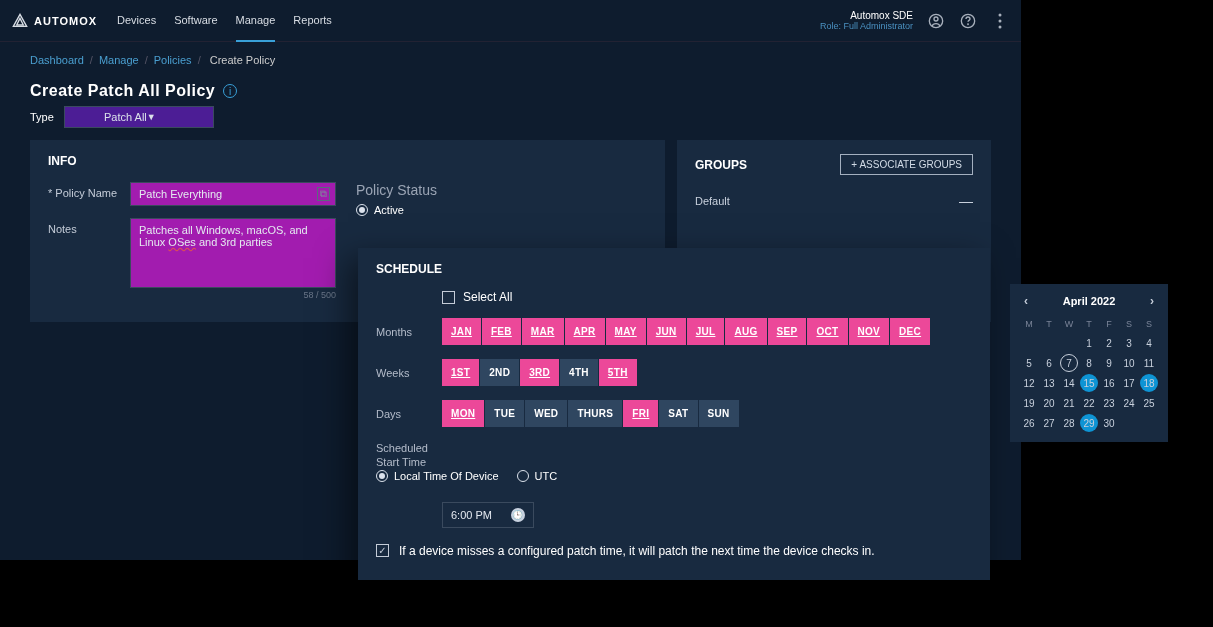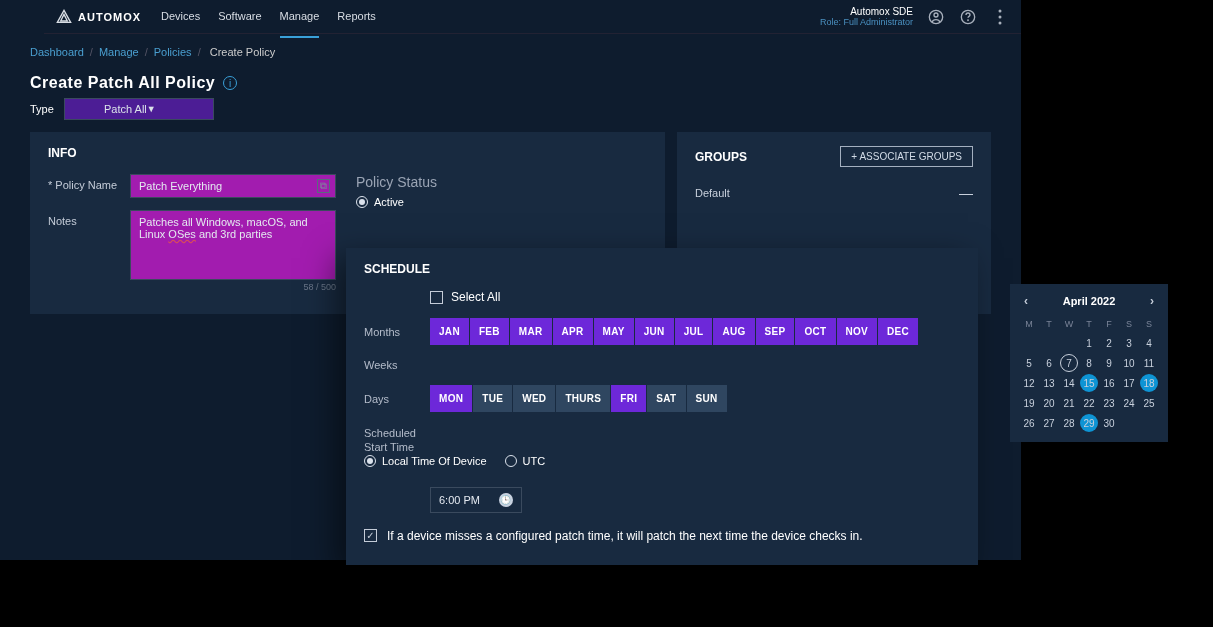--- a/index.html
+++ b/index.html
@@ -1,17 +1,17 @@
 <!DOCTYPE html>
 <html><head>
 <meta charset="utf-8">
 <style>
 * { box-sizing: border-box; margin: 0; padding: 0; font-family: -apple-system, sans-serif; }
 body { background: #000; color: #fff; font-size: 12px; width: 1213px; height: 627px; overflow: hidden; position: relative; }
-.topbar { display: flex; align-items: center; justify-content: space-between; background: #0e1c2e; padding: 0 12px; height: 34px; border-bottom: 1px solid #223; margin-left: 44px; }
+.topbar { display: flex; align-items: center; justify-content: space-between; background: #0e1c2e; padding: 0 12px; height: 42px; border-bottom: 1px solid #223; }
 .nav-left { display: flex; align-items: center; gap: 20px; }
 .logo { display: flex; align-items: center; gap: 6px; font-weight: 600; letter-spacing: 1px; font-size: 11px; }
 .logo svg { width: 16px; height: 16px; }
 .nav-tabs { display: flex; gap: 18px; }
 .nav-tab { cursor: pointer; color: #d8dde4; font-size: 11px; padding: 14px 0; }
 .nav-tab.active { border-bottom: 2px solid #39a0d8; }
 .nav-right { display: flex; align-items: center; gap: 14px; }
 .account { text-align: right; font-size: 10px; }
 .account .role { color: #4a90c0; font-size: 9px; }
 .icon-btn { width: 18px; height: 18px; display:flex; align-items:center; justify-content:center; cursor:pointer; color:#a8b0bc; }
@@ -37,29 +37,29 @@
 .input-icon { position:absolute; right:6px; top:5px; color:#7e8a9c; font-size:10px; border:1px solid #5a6a7e; padding:0 2px; }
 .textarea { height:70px; resize:none; }
 .charcount { text-align:right; font-size:9px; color:#6a7688; margin-top:2px; }
 .status-col { margin-left:20px; font-size:11px; }
 .status-label { color:#9aa4b4; font-size:14px; margin-bottom:6px; }
 .radio-row { display:flex; align-items:center; gap:6px; margin-bottom:6px; }
 .radio-dot { width:12px; height:12px; border-radius:50%; border:1.5px solid #dbe2ec; display:flex; align-items:center; justify-content:center; }
 .radio-dot.on::after { content:""; width:6px; height:6px; border-radius:50%; background:#dbe2ec; }
 .group-item { display:flex; justify-content:space-between; align-items:center; font-size:11px; color:#c8d0dc; padding:4px 0; }
 .minus { font-size:14px; color:#c8d0dc; cursor:pointer; }
-.schedule-card { position:absolute; left:346px; top:248px; width:632px; background:#182a40; padding:14px 18px 22px; z-index:5; box-shadow: -10px 10px 30px rgba(0,0,0,.5); }
+.schedule-card { position:absolute; left:358px; top:248px; width:632px; background:#182a40; padding:14px 18px 22px; z-index:5; box-shadow: -10px 10px 30px rgba(0,0,0,.5); }
 .sched-row { display:flex; align-items:center; margin: 14px 0; font-size:11px; }
 .sched-label { width:66px; color:#b4bcca; font-size:11px; }
 .check-row { display:flex; align-items:flex-end; gap:8px; margin:10px 0 4px 66px; }
 .checkbox { width:13px; height:13px; border:1.5px solid #c4ccd8; display:flex; align-items:center; justify-content:center; }
 .checkbox.on::after { content:"✓"; font-size:10px; color:#c4ccd8; }
 .chip-row { display:flex; gap:0; }
 .chip { padding:8px 9px; background:#2f4660; border-right:1px solid #182a40; font-size:10px; font-weight:600; letter-spacing:.3px; cursor:pointer; }
-.chip.sel { background:#6d28d9; }
+.chip.sel { background:#ec4899;text-decoration:underline; }
 .chip:last-child { border-right:none; }
 .time-input { background:#182a40; border:1px solid #3a4a5e; color:#e4e9f0; padding:5px 8px; font-size:11px; width:92px; display:flex; justify-content:space-between; align-items:center; margin-left:66px; }
 .clock-ico { width:14px; height:14px; border-radius:50%; background:#c8d2e0; color:#182a40; display:flex;align-items:center;justify-content:center;font-size:9px; }
 .miss-row { display:flex; align-items:center; gap:10px; margin-top:16px; }
 .calendar { position:absolute; left:1010px; top:284px; width:158px; background:#182a40; padding:10px; z-index:6; font-size:10px; }
 .cal-head { display:flex; justify-content:space-between; align-items:center; margin-bottom:8px; font-size:11px; font-weight:600; }
 .cal-chev { cursor:pointer; color:#c4ccd8; font-size:12px; padding:0 4px; }
 .cal-grid { display:grid; grid-template-columns: repeat(7, 1fr); gap:2px; text-align:center; }
 .cal-dow { color:#7a8498; font-size:9px; padding:3px 0; }
 .cal-day { padding:4px 0; color:#c8d0dc; cursor:pointer; border-radius:50%; width:18px; height:18px; margin:auto; display:flex; align-items:center; justify-content:center; }
@@ -195,20 +195,27 @@
         <div class="chip sel">JUL</div>
         <div class="chip sel">AUG</div>
         <div class="chip sel">SEP</div>
         <div class="chip sel">OCT</div>
         <div class="chip sel">NOV</div>
         <div class="chip sel">DEC</div>
       </div>
   </div>
   <div class="sched-row">
     <div class="sched-label">Weeks</div>
+    <div class="chip-row" id="weeks-row">
+        <div class="chip sel">1ST</div>
+        <div class="chip">2ND</div>
+        <div class="chip sel">3RD</div>
+        <div class="chip">4TH</div>
+        <div class="chip sel">5TH</div>
+      </div>
   </div>
   <div class="sched-row">
     <div class="sched-label">Days</div>
     <div class="chip-row" id="days-row">
         <div class="chip sel">MON</div>
         <div class="chip">TUE</div>
         <div class="chip">WED</div>
         <div class="chip">THURS</div>
         <div class="chip sel">FRI</div>
         <div class="chip">SAT</div>

